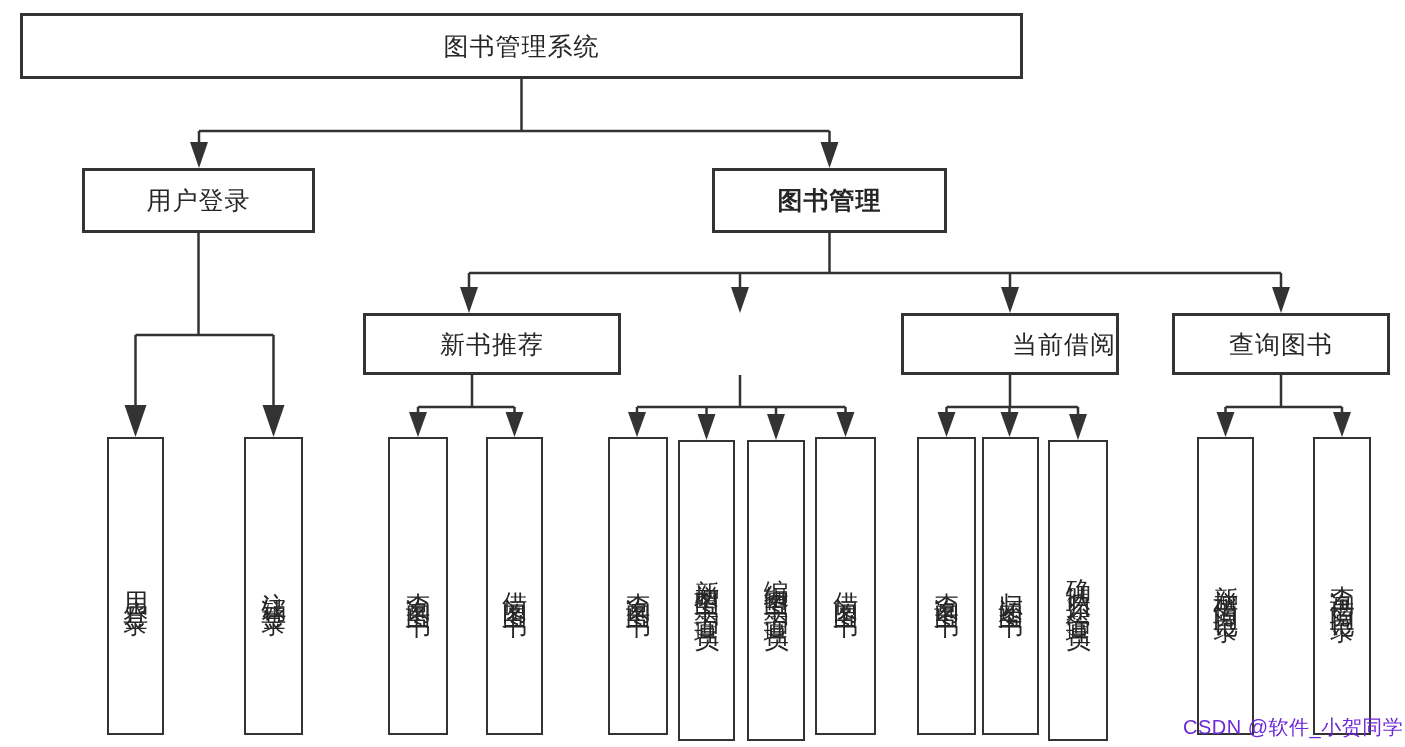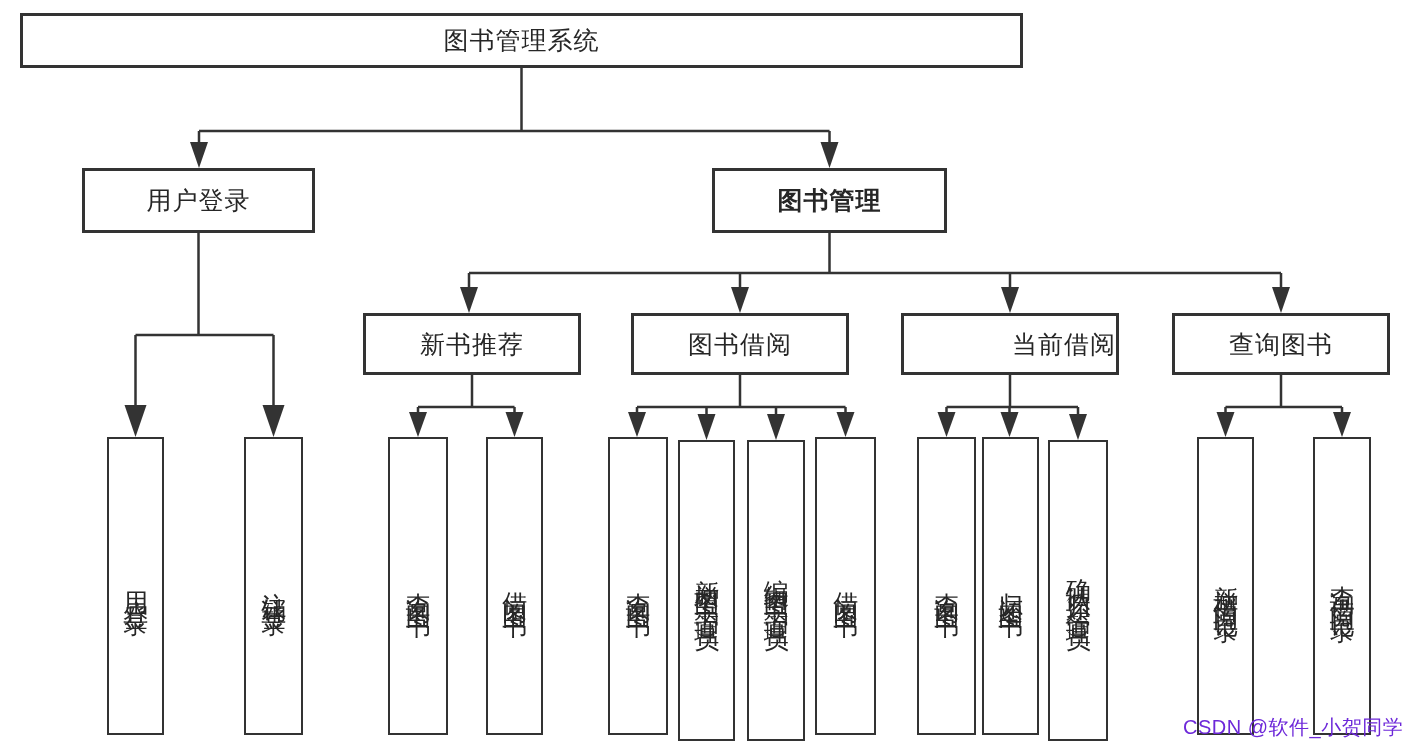--- a/index.html
+++ b/index.html
@@ -99,36 +99,33 @@
 
       <polygon points="937.5,412 955.5,412 946.5,437"></polygon>
       <polygon points="1000.5,412 1018.5,412 1009.5,437"></polygon>
       <polygon points="1069,414 1087,414 1078,440"></polygon>
 
       <polygon points="1216.5,412 1234.5,412 1225.5,437"></polygon>
       <polygon points="1333,412 1351,412 1342,437"></polygon>
     </g>
   </svg>
 
-  <div class="node hnode" style="left:20px; top:13px; width:1003px; height:55px;">
+  <div class="node hnode" style="left:20px; top:13px; width:1003px; height:66px;">
     <span>图书管理系统</span>
   </div>
 
   <div class="node hnode" style="left:82px; top:168px; width:233px; height:65px;">
     <span>用户登录</span>
   </div>
   <div class="node hnode" style="left:712px; top:168px; width:235px; height:65px;font-weight:bold;">
     <span>图书管理</span>
   </div>
 
-  <div class="node hnode" style="left:363px; top:313px; width:218px; height:62px;">
+  <div class="node hnode" style="left:363px; top:313px; width:258px; height:62px;">
     <span>新书推荐</span>
-  </div>
-  <div class="node hnode" style="left:631px; top:313px; width:218px; height:62px;">
-    <span>图书借阅</span>
   </div>
   <div class="node hnode" style="left:901px; top:313px; width:218px; height:62px;justify-content:flex-end;">
     <span>当前借阅</span>
   </div>
   <div class="node hnode" style="left:1172px; top:313px; width:218px; height:62px;">
     <span>查询图书</span>
   </div>
 
   <div class="node vnode" style="left:107px; top:437px; width:57px; height:298px;">
     <span class="vtext">用户登录</span>

